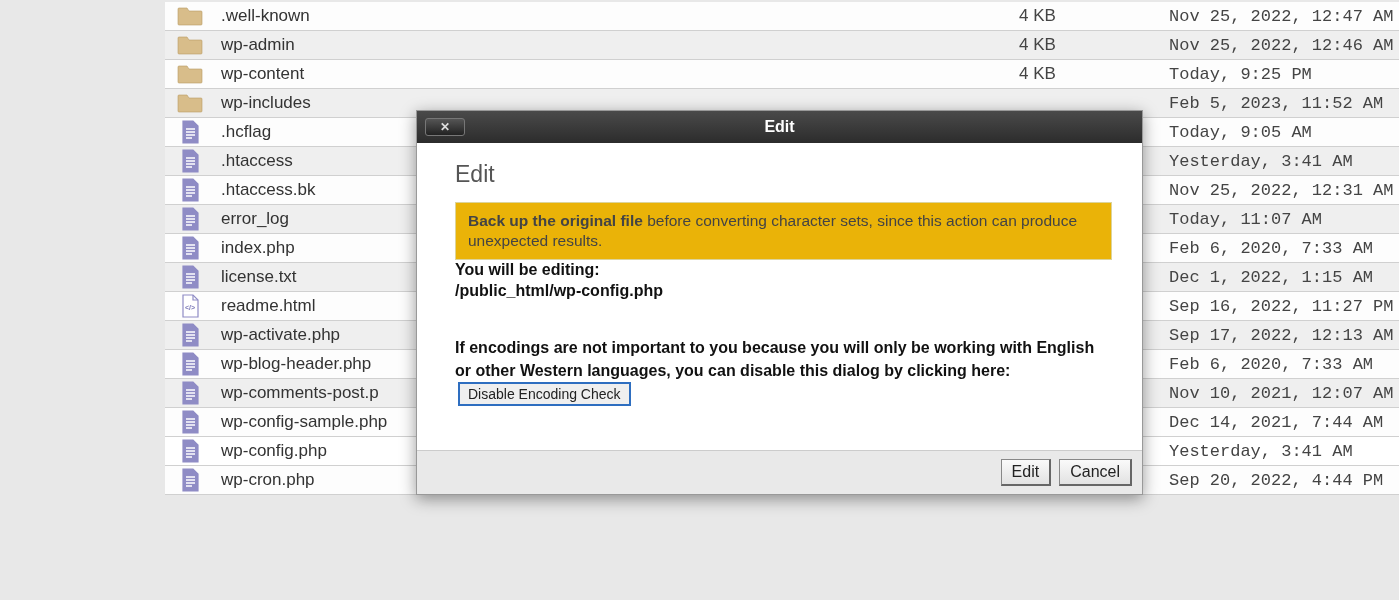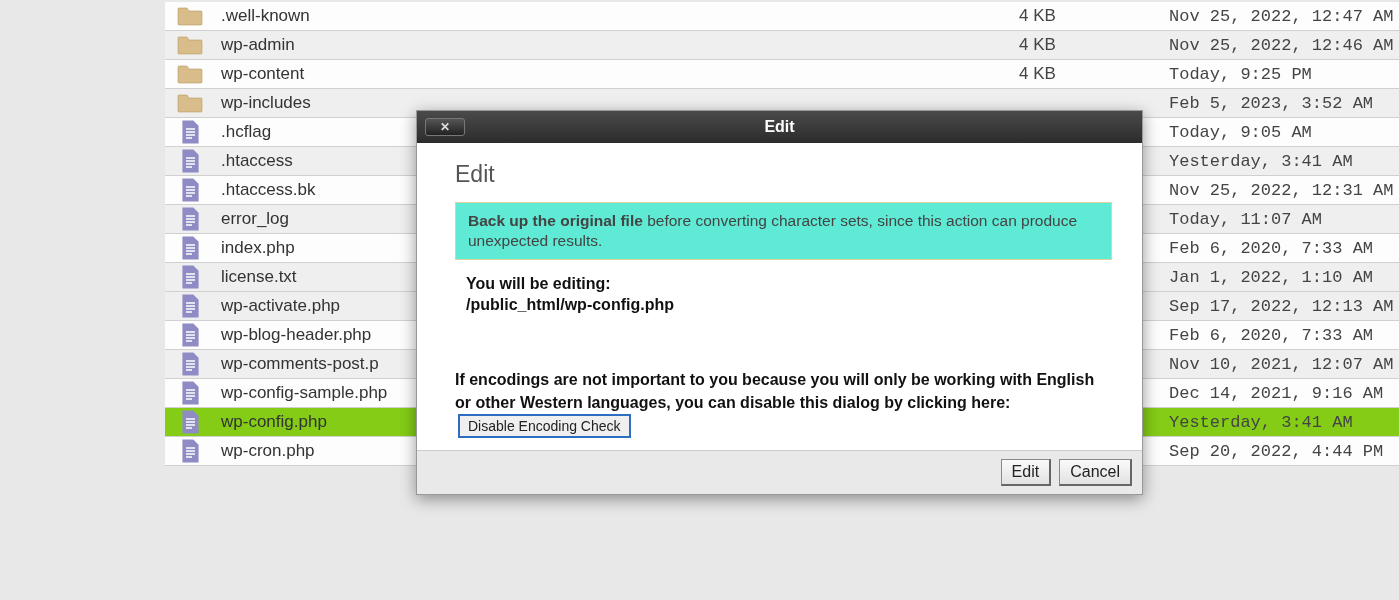--- a/index.html
+++ b/index.html
@@ -19,21 +19,21 @@
     width: 1234px;
   }
   .row {
     height: 29px;
     display: flex;
     align-items: center;
     border-bottom: 1px solid #d0d0d0;
     background: #fdfdfd;
   }
   .row.alt { background: #efefef; }
-  .row.selected { background: #84cc16; }
+  .row.selected { background: #ffffff; }
   .icon-cell {
     width: 50px;
     display: flex;
     align-items: center;
     justify-content: center;
   }
   .name-cell {
     flex: 1;
     padding-left: 6px;
     color: #333;
@@ -110,38 +110,36 @@
     overflow: hidden;
     color: #222;
   }
   .body-heading {
     font-size: 23px;
     color: #555;
     margin-bottom: 14px;
     font-weight: normal;
   }
   .warning-box {
-    background: #5eead4;
+    background: #eab308;
     border: 1px solid #dcd49b;
     padding: 8px 12px;
-    margin-bottom: 14px;
     font-size: 15.5px;
     color: #444;
     line-height: 1.3;
   }
   .warning-box b { font-weight: bold; }
   .editing-label, .editing-path {
     font-weight: bold;
     font-size: 16px;
     line-height: 1.3;
     color: #111;
-    margin-left: 11px;
   }
   .enc-block {
-    margin-top: 52px;
+    margin-top: 34px;
     font-weight: bold;
     font-size: 16px;
     line-height: 1.45;
     color: #111;
   }
   .disable-btn {
     display: inline-block;
     background: #efefef;
     border: 2px solid #2e6ec0;
     padding: 2px 8px;
@@ -208,21 +206,21 @@
       <div class="date-cell">Today, 9:25 PM</div>
     </div>
     <div class="row alt">
       <div class="icon-cell">
         <svg class="folder-icon" viewBox="0 0 26 20">
           <path d="M1 4 L1 18 Q1 19 2 19 L24 19 Q25 19 25 18 L25 6 Q25 5 24 5 L12 5 L10 2 L2 2 Q1 2 1 3 Z" fill="#d8bd8a" stroke="#b89b62" stroke-width="0.6"></path>
         </svg>
       </div>
       <div class="name-cell">wp-includes</div>
       <div class="size-cell"></div>
-      <div class="date-cell">Feb 5, 2023, 3:52 AM</div>
+      <div class="date-cell">Feb 5, 2023, 11:52 AM</div>
     </div>
     <div class="row">
       <div class="icon-cell">
         <svg class="file-icon" viewBox="0 0 22 26">
           <path d="M4 2 L14 2 L19 7 L19 24 L4 24 Z" fill="#8f8cc5" stroke="#8f8cc5" stroke-width="1.2"></path>
           <path d="M14 2 L14 7 L19 7" fill="none" stroke="#8f8cc5" stroke-width="1.2"></path>
           <line x1="7" y1="10" x2="16" y2="10" stroke="#fff" stroke-width="1.5"></line>
           <line x1="7" y1="13" x2="16" y2="13" stroke="#fff" stroke-width="1.5"></line>
           <line x1="7" y1="16" x2="16" y2="16" stroke="#fff" stroke-width="1.5"></line>
           <line x1="7" y1="19" x2="13" y2="19" stroke="#fff" stroke-width="1.5"></line>
@@ -298,21 +296,33 @@
           <path d="M4 2 L14 2 L19 7 L19 24 L4 24 Z" fill="#8f8cc5" stroke="#8f8cc5" stroke-width="1.2"></path>
           <path d="M14 2 L14 7 L19 7" fill="none" stroke="#8f8cc5" stroke-width="1.2"></path>
           <line x1="7" y1="10" x2="16" y2="10" stroke="#fff" stroke-width="1.5"></line>
           <line x1="7" y1="13" x2="16" y2="13" stroke="#fff" stroke-width="1.5"></line>
           <line x1="7" y1="16" x2="16" y2="16" stroke="#fff" stroke-width="1.5"></line>
           <line x1="7" y1="19" x2="13" y2="19" stroke="#fff" stroke-width="1.5"></line>
         </svg>
       </div>
       <div class="name-cell">license.txt</div>
       <div class="size-cell"></div>
-      <div class="date-cell">Jan 1, 2022, 1:10 AM</div>
+      <div class="date-cell">Dec 1, 2022, 1:15 AM</div>
+    </div>
+    <div class="row">
+      <div class="icon-cell">
+        <svg class="file-icon" viewBox="0 0 22 26">
+          <path d="M4 2 L14 2 L19 7 L19 24 L4 24 Z" fill="#fff" stroke="#8f8cc5" stroke-width="1.2"></path>
+          <path d="M14 2 L14 7 L19 7" fill="none" stroke="#8f8cc5" stroke-width="1.2"></path>
+          <text x="11" y="17" font-size="7" fill="#7b78b8" text-anchor="middle" font-weight="bold">&lt;/&gt;</text>
+        </svg>
+      </div>
+      <div class="name-cell">readme.html</div>
+      <div class="size-cell"></div>
+      <div class="date-cell">Sep 16, 2022, 11:27 PM</div>
     </div>
     <div class="row alt">
       <div class="icon-cell">
         <svg class="file-icon" viewBox="0 0 22 26">
           <path d="M4 2 L14 2 L19 7 L19 24 L4 24 Z" fill="#8f8cc5" stroke="#8f8cc5" stroke-width="1.2"></path>
           <path d="M14 2 L14 7 L19 7" fill="none" stroke="#8f8cc5" stroke-width="1.2"></path>
           <line x1="7" y1="10" x2="16" y2="10" stroke="#fff" stroke-width="1.5"></line>
           <line x1="7" y1="13" x2="16" y2="13" stroke="#fff" stroke-width="1.5"></line>
           <line x1="7" y1="16" x2="16" y2="16" stroke="#fff" stroke-width="1.5"></line>
           <line x1="7" y1="19" x2="13" y2="19" stroke="#fff" stroke-width="1.5"></line>
@@ -358,21 +368,21 @@
           <path d="M4 2 L14 2 L19 7 L19 24 L4 24 Z" fill="#8f8cc5" stroke="#8f8cc5" stroke-width="1.2"></path>
           <path d="M14 2 L14 7 L19 7" fill="none" stroke="#8f8cc5" stroke-width="1.2"></path>
           <line x1="7" y1="10" x2="16" y2="10" stroke="#fff" stroke-width="1.5"></line>
           <line x1="7" y1="13" x2="16" y2="13" stroke="#fff" stroke-width="1.5"></line>
           <line x1="7" y1="16" x2="16" y2="16" stroke="#fff" stroke-width="1.5"></line>
           <line x1="7" y1="19" x2="13" y2="19" stroke="#fff" stroke-width="1.5"></line>
         </svg>
       </div>
       <div class="name-cell">wp-config-sample.php</div>
       <div class="size-cell">4.70 KB</div>
-      <div class="date-cell">Dec 14, 2021, 9:16 AM</div>
+      <div class="date-cell">Dec 14, 2021, 7:44 AM</div>
     </div>
     <div class="row alt selected">
       <div class="icon-cell">
         <svg class="file-icon" viewBox="0 0 22 26">
           <path d="M4 2 L14 2 L19 7 L19 24 L4 24 Z" fill="#8f8cc5" stroke="#8f8cc5" stroke-width="1.2"></path>
           <path d="M14 2 L14 7 L19 7" fill="none" stroke="#8f8cc5" stroke-width="1.2"></path>
           <line x1="7" y1="10" x2="16" y2="10" stroke="#fff" stroke-width="1.5"></line>
           <line x1="7" y1="13" x2="16" y2="13" stroke="#fff" stroke-width="1.5"></line>
           <line x1="7" y1="16" x2="16" y2="16" stroke="#fff" stroke-width="1.5"></line>
           <line x1="7" y1="19" x2="13" y2="19" stroke="#fff" stroke-width="1.5"></line>

